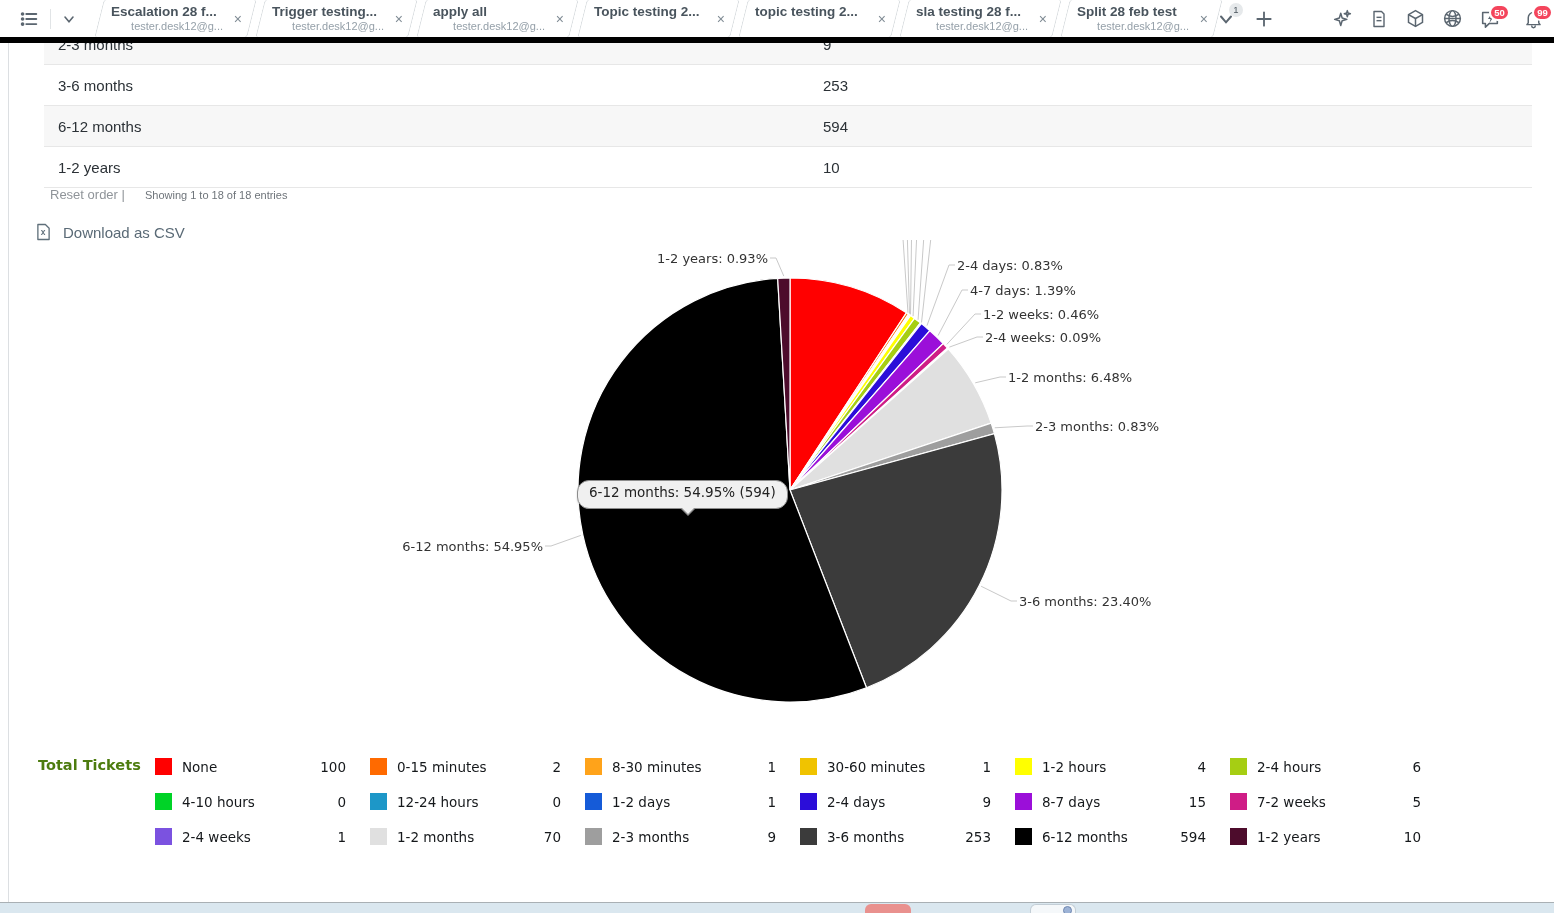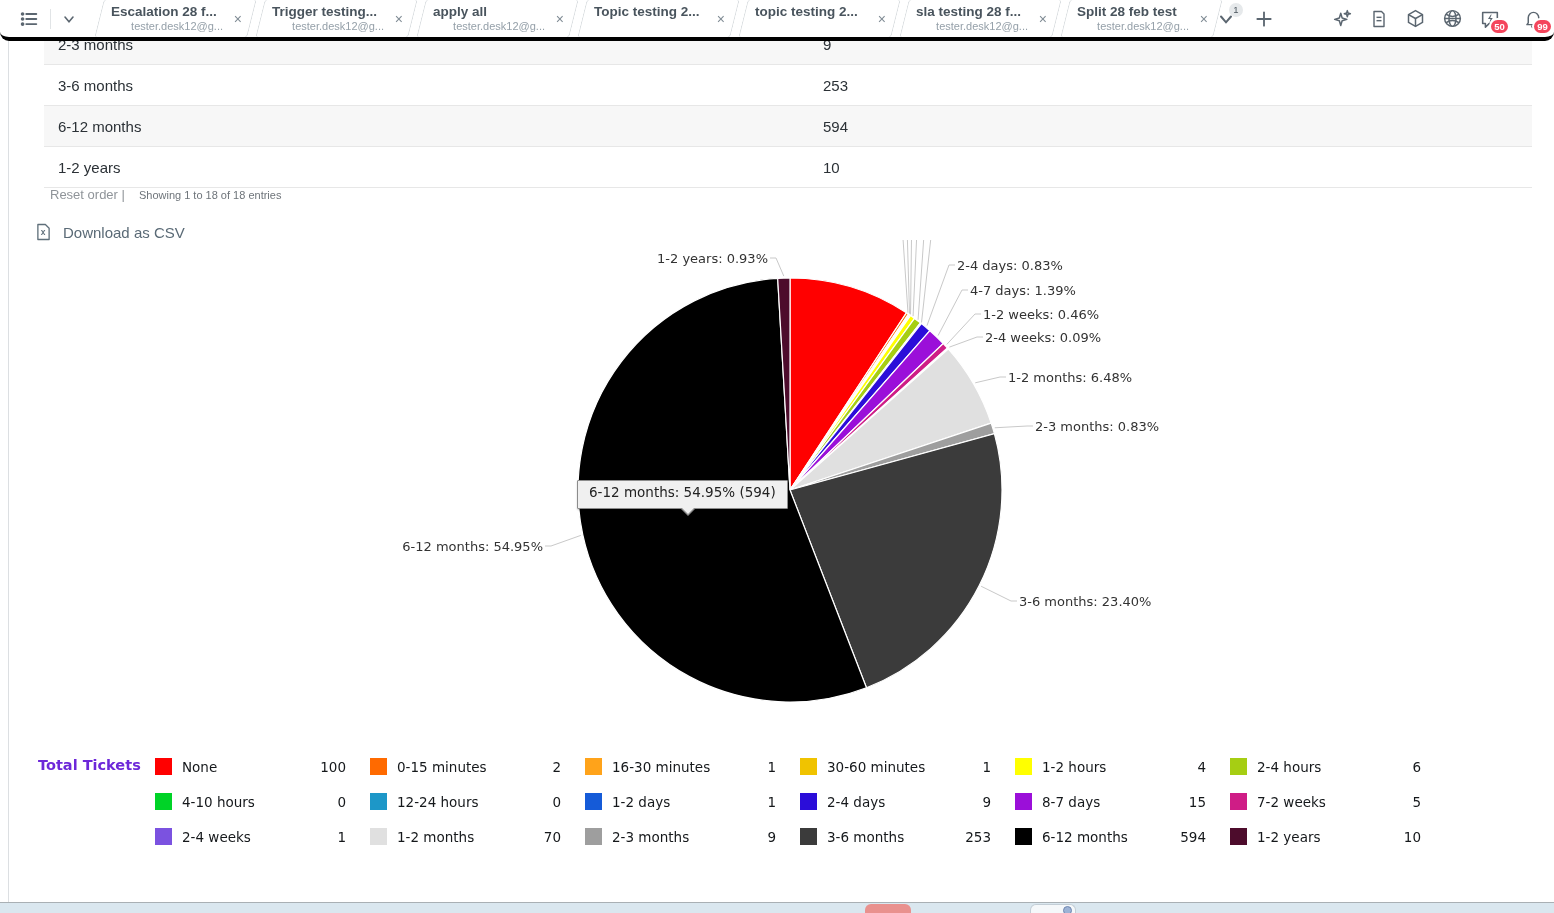--- a/index.html
+++ b/index.html
@@ -1,71 +1,71 @@
 <!DOCTYPE html>
 <html><head>
 <meta charset="utf-8">
 <style>
   html,body{margin:0;padding:0;width:1554px;height:913px;overflow:hidden;background:#fff;
     font-family:"Liberation Sans",sans-serif;}
 
   
   .tabbar{position:absolute;left:0;top:0;width:1554px;height:37px;background:#fff;z-index:30;
-    border-bottom:4px solid #000000;border-radius:9px;}
+    border-bottom:6px solid #000000;}
   .tb-left{position:absolute;left:18px;top:0;height:37px;display:flex;align-items:center;gap:10px;color:#5b6670;}
   .tb-divider{width:1px;height:20px;background:#e1e4e6;}
   .tabstrip{position:absolute;left:95px;top:0;height:37px;display:flex;}
   .tab{position:relative;width:161px;height:37px;flex:0 0 auto;cursor:pointer;}
   .tab::before{content:"";position:absolute;top:0;bottom:0;left:4px;right:4px;background:#fff;
     transform:skewX(-14deg);border-left:1px solid #d8dcdf;border-right:1px solid #d8dcdf;border-radius:3px;}
   .tab-inner{position:relative;padding:3px 26px 0 16px;}
   .tab-title{font-size:13.5px;font-weight:bold;color:#49545d;white-space:nowrap;overflow:hidden;
     text-overflow:ellipsis;max-width:112px;line-height:17px;}
   .tab-sub{font-size:11px;color:#95a0a9;white-space:nowrap;overflow:hidden;text-overflow:ellipsis;
     max-width:112px;line-height:13px;text-align:right;}
   .tab-close{position:absolute;right:14px;top:50%;transform:translateY(-50%);font-size:14px;color:#7f8b94;
     line-height:14px;cursor:pointer;}
   .tb-right{position:absolute;right:0;top:0;height:37px;display:flex;align-items:center;color:#5b6670;}
   .icon-btn{position:relative;display:flex;align-items:center;justify-content:center;cursor:pointer;}
   .badge-red{position:absolute;top:-4px;right:-9px;min-width:13px;height:13px;padding:0 2px;border-radius:9px;
     background:#f4455c;border:2px solid #fff;color:#fff;font-size:9.5px;font-weight:bold;
-    display:flex;align-items:center;justify-content:center;margin-top:14px;}
+    display:flex;align-items:center;justify-content:center;}
   .badge-gray{position:absolute;top:-6px;right:-7px;width:14px;height:14px;border-radius:50%;
     background:#e6e9eb;color:#4c565e;font-size:9.5px;display:flex;align-items:center;justify-content:center;}
 
   
   .left-rule{position:absolute;left:8px;top:37px;width:1px;height:865px;background:#dcdfe2;z-index:2;}
 
   
   .report-table{position:absolute;left:44px;top:24px;width:1488px;z-index:3;}
   .trow{display:flex;height:40px;align-items:center;border-bottom:1px solid #e7e7e7;
     font-size:15px;color:#2b3136;font-family:"Liberation Sans",sans-serif;}
   .trow.striped{background:#f7f7f7;}
   .tcell-label{width:779px;padding-left:14px;box-sizing:border-box;}
   .tcell-value{flex:1;}
-  .table-footer{position:absolute;left:50px;top:187px;display:flex;gap:14px;align-items:center;z-index:3;}
+  .table-footer{position:absolute;left:50px;top:187px;display:flex;gap:20px;align-items:center;z-index:3;}
   .reset-order{font-size:13px;color:#8f9499;cursor:pointer;}
   .showing{font-size:11px;color:#6e747a;}
   .csv-link{position:absolute;left:36px;top:223px;display:flex;align-items:center;gap:12px;z-index:3;
     color:#5a6a76;font-size:15px;cursor:pointer;}
 
   
   .chart-svg{position:absolute;left:0;top:240px;width:1554px;height:478px;z-index:4;}
   .callout-text{font-family:"DejaVu Sans",sans-serif;font-size:13px;fill:#333;}
   .tooltip{position:absolute;left:577px;top:480px;height:21px;padding:3px 11px;background:#f0f0f0;
-    border:1px solid #8c8c8c;border-radius:1px;font-family:"DejaVu Sans",sans-serif;font-size:13.5px;
+    border:1px solid #8c8c8c;border-radius:12px;font-family:"DejaVu Sans",sans-serif;font-size:13.5px;
     color:#222;z-index:6;box-shadow:0 1px 2px rgba(0,0,0,.18);white-space:nowrap;}
   .tooltip .arrow-b{position:absolute;left:102px;bottom:-8px;width:0;height:0;
     border-left:8px solid transparent;border-right:8px solid transparent;border-top:8px solid #8c8c8c;}
   .tooltip .arrow-f{position:absolute;left:103px;bottom:-6px;width:0;height:0;
     border-left:7px solid transparent;border-right:7px solid transparent;border-top:7px solid #f0f0f0;}
 
   
   .legend-title{position:absolute;left:38px;top:757px;font-family:"DejaVu Sans",sans-serif;
-    font-size:14.5px;font-weight:bold;color:#6d28d9;z-index:3;}
+    font-size:14.5px;font-weight:bold;color:#4d7c0f;z-index:3;}
   .legend-grid{position:absolute;left:155px;top:753px;width:1290px;display:grid;
     grid-template-columns:repeat(6,1fr);row-gap:13px;z-index:3;}
   .legend-item{display:flex;align-items:flex-end;height:22px;}
   .legend-swatch{width:17px;height:17px;flex:0 0 auto;margin-right:10px;}
   .legend-label{font-family:"DejaVu Sans",sans-serif;font-size:13.5px;color:#15181b;flex:1;white-space:nowrap;}
   .legend-value{font-family:"DejaVu Sans",sans-serif;font-size:13.5px;color:#15181b;
     text-align:right;min-width:40px;margin-right:24px;}
 
   
   .bottom-strip{position:absolute;left:0;top:902px;width:1554px;height:11px;background:#dae7ef;
@@ -300,21 +300,21 @@
       <span class="legend-label">None</span>
       <span class="legend-value">100</span>
     </div>
     <div class="legend-item">
       <span class="legend-swatch" style="background: rgb(255, 106, 0);"></span>
       <span class="legend-label">0-15 minutes</span>
       <span class="legend-value">2</span>
     </div>
     <div class="legend-item">
       <span class="legend-swatch" style="background: rgb(255, 163, 26);"></span>
-      <span class="legend-label">16-30 minutes</span>
+      <span class="legend-label">8-30 minutes</span>
       <span class="legend-value">1</span>
     </div>
     <div class="legend-item">
       <span class="legend-swatch" style="background: rgb(240, 195, 0);"></span>
       <span class="legend-label">30-60 minutes</span>
       <span class="legend-value">1</span>
     </div>
     <div class="legend-item">
       <span class="legend-swatch" style="background: rgb(255, 255, 0);"></span>
       <span class="legend-label">1-2 hours</span>

